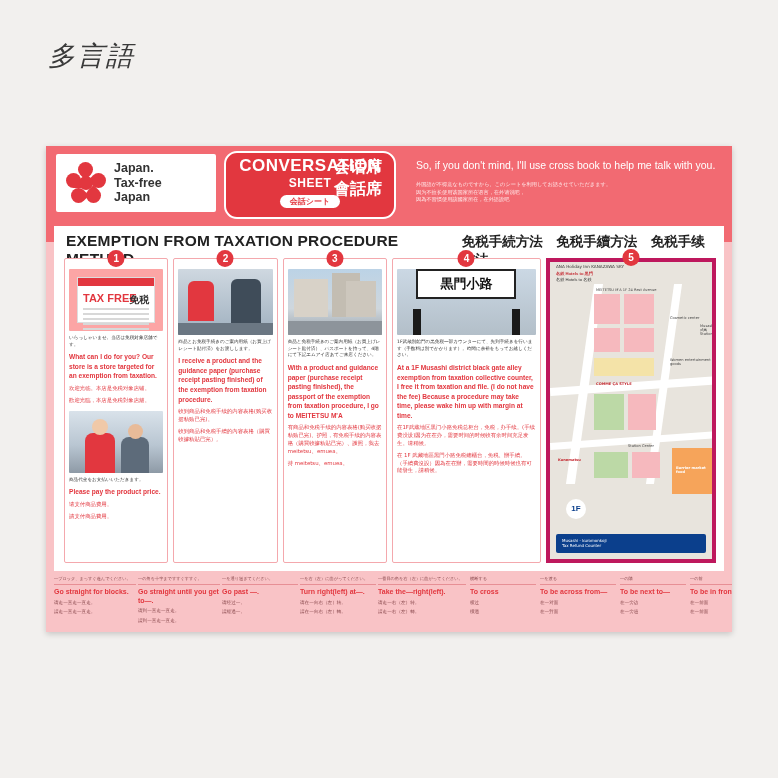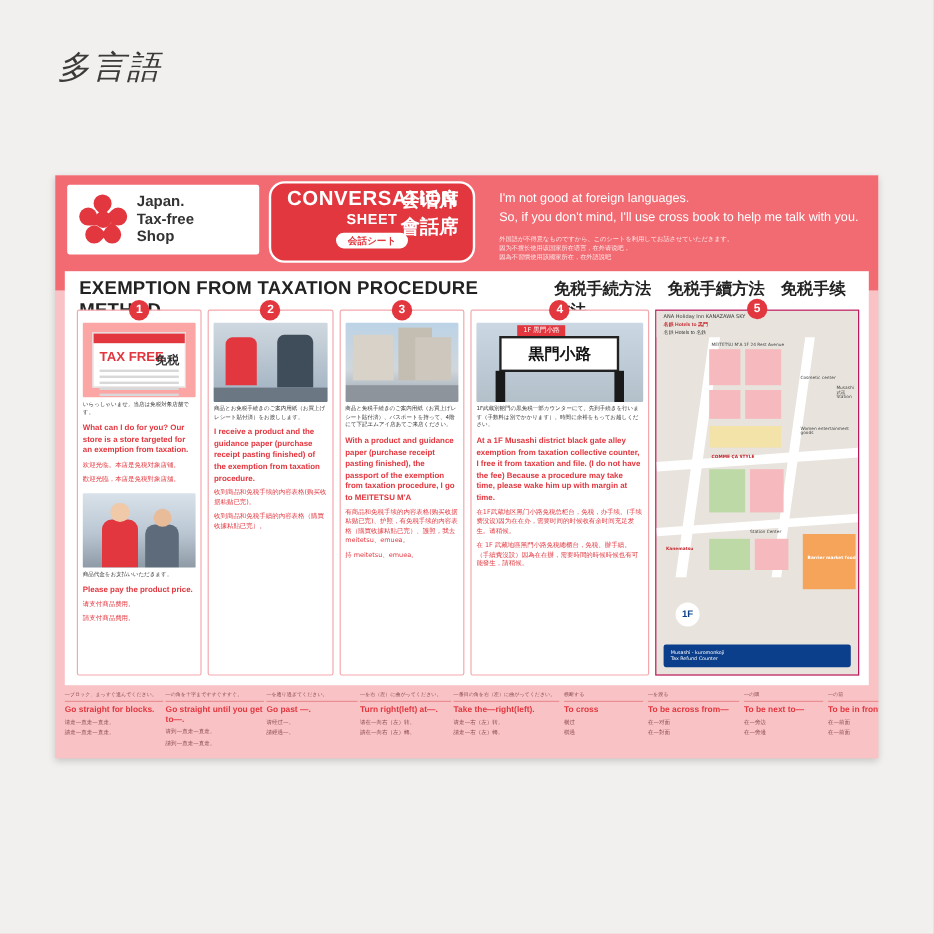--- a/index.html
+++ b/index.html
@@ -113,28 +113,28 @@
   .img-counter{background:linear-gradient(180deg,#cfd8e0 0%,#9fb0bf 100%);}
   .img-counter .c1{position:absolute;left:10px;top:12px;width:26px;height:40px;background:#e2373f;border-radius:6px 6px 0 0;}
   .img-counter .c2{position:absolute;right:12px;top:10px;width:30px;height:44px;background:#3f4c59;border-radius:6px 6px 0 0;}
   .img-counter .desk{position:absolute;left:0;right:0;bottom:0;height:12px;background:#6b7783;}
   .img-street{background:linear-gradient(180deg,#bcd3e6 0%,#cfd7dd 60%,#9aa3ab 100%);}
   .img-street .b1{position:absolute;left:6px;top:10px;width:34px;height:38px;background:#d8d2c8;}
   .img-street .b2{position:absolute;left:44px;top:4px;width:28px;height:44px;background:#c3bdb2;}
   .img-street .b3{position:absolute;right:6px;top:12px;width:30px;height:36px;background:#cdc7bd;}
   .img-street .road{position:absolute;left:0;right:0;bottom:0;height:14px;background:#8d949b;}
   .img-gate{background:linear-gradient(180deg,#cbd8e4 0%,#b3bfc9 100%);}
-  .img-gate .sign{position:absolute;left:50%;top:11px;transform:translateX(-50%);width:96px;height:26px;background:#fff;border:2px solid #222;display:flex;align-items:center;justify-content:center;font-family:"DejaVu Sans",sans-serif;font-size:13px;font-weight:bold;color:#111;}
+  .img-gate .sign{position:absolute;left:50%;top:0;transform:translateX(-50%);width:96px;height:26px;background:#fff;border:2px solid #222;display:flex;align-items:center;justify-content:center;font-family:"DejaVu Sans",sans-serif;font-size:13px;font-weight:bold;color:#111;}
   .img-gate .post{position:absolute;bottom:0;width:8px;height:26px;background:#1a1a1a;}
   .img-gate .pl{left:16px;}
   .img-gate .pr{right:16px;}
   .img-gate .ribbon{position:absolute;left:34px;top:2px;background:#e2373f;color:#fff;font-size:5.5px;padding:1px 5px;font-family:"DejaVu Sans",sans-serif;}
   
   .map{
-    position:relative;width:170px;height:305px;background:#e8e4dd;border:1px solid #be185d;box-sizing:border-box;overflow:hidden;
+    position:relative;width:170px;height:305px;background:#e8e4dd;border:4px solid #be185d;box-sizing:border-box;overflow:hidden;
   }
   .map .blk{position:absolute;background:#f6b9be;}
   .map .blk.g{background:#bcd9a6;}
   .map .blk.o{background:#f6a45a;}
   .map .blk.y{background:#f4e3a8;}
   .map .road{position:absolute;background:#fff;}
   .map .lbl{position:absolute;font-size:3.6px;color:#444;font-family:"DejaVu Sans",sans-serif;}
   .map .lbl.red{color:#c52b33;font-weight:bold;}
   .map .lbl.w{color:#fff;font-weight:bold;}
   .map .banner{position:absolute;left:6px;right:6px;bottom:6px;background:#0b3f8c;color:#fff;font-size:4px;padding:4px 6px;border-radius:2px;line-height:1.4;font-family:"DejaVu Sans",sans-serif;}
@@ -169,36 +169,35 @@
         <span class="p1"></span>
           <span class="p2"></span>
           <span class="p3"></span>
         <span class="p4"></span>
           <span class="p5"></span>
           <span class="c"></span>
       </div>
       <div class="logo-txt">
         <div>Japan.</div>
         <div>Tax-free</div>
-        <div>Shop</div>
+        <div>Japan</div>
       </div>
     </div>
 
     <div class="hdr-mid">
       <div class="l1">CONVERSATION</div>
       <div class="l2">SHEET</div>
       <div class="chip">会話シート</div>
     </div>
     <div class="hdr-cjk">
       <div>会话席</div>
       <div>會話席</div>
     </div>
 
     <div class="hdr-right">
-      <div class="en">I'm not good at foreign languages.</div>
       <div class="en">So, if you don't mind, I'll use cross book to help me talk with you.</div>
       <div class="jp">外国語が不得意なものですから、このシートを利用してお話させていただきます。</div>
       <div class="jp2">因为不擅长使用该国家所在语言，在外请说吧，</div>
       <div class="jp2">因為不習慣使用該國家所在，在外語說吧</div>
     </div>
   </div>
 
   <div class="body">
     <div class="title-row">
       <div class="title-en">EXEMPTION FROM TAXATION PROCEDURE METHOD</div>

